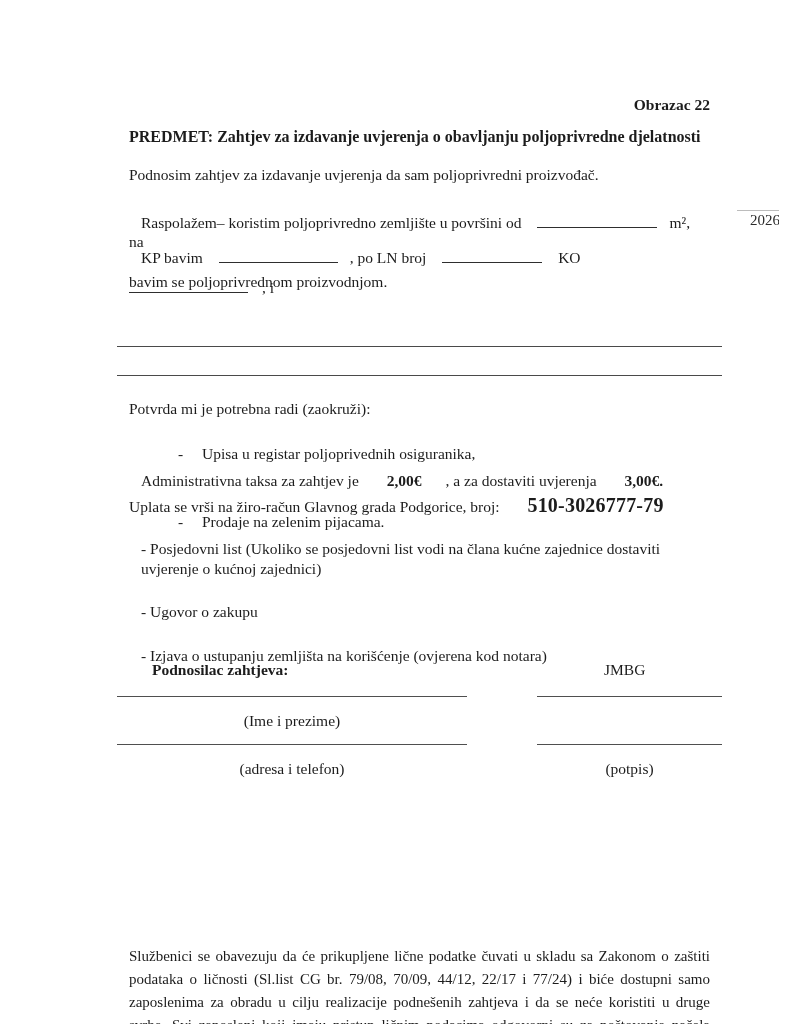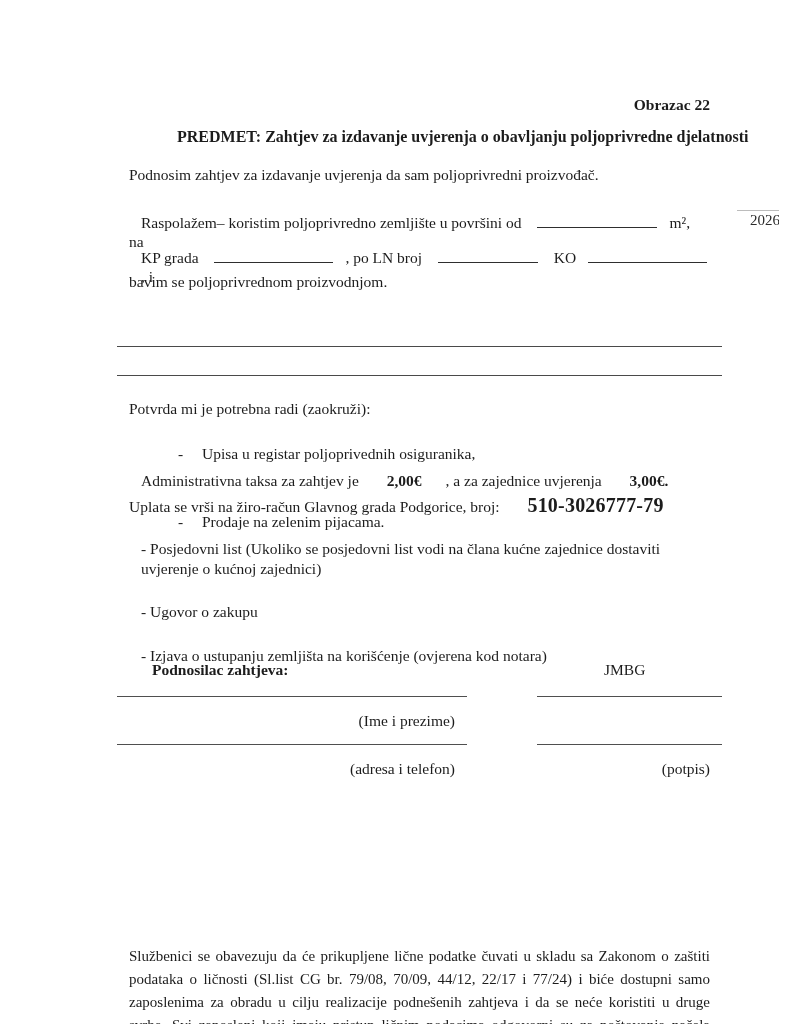--- a/index.html
+++ b/index.html
@@ -12,21 +12,21 @@
     color:#1c1c1c;
     overflow:hidden;
   }
   .content {
     position:absolute; left:93px; width:605px; top:0; height:100%;
   }
   .block { position:absolute; left:0; width:605px; font-size:15.5px; line-height:1.2; }
   .bold { font-weight:bold; }
 
   .form-number { top:60px; text-align:right; font-weight:bold; }
-  .title { top:91px; font-weight:bold; font-size:16px;margin-left:48px; }
+  .title { top:91px; font-weight:bold; font-size:16px; }
   .intro { top:130px; }
 
   .land1 { top:167px; }
   .land2 { top:202px; }
   .land3 { top:237px; }
   .blank {
     display:inline-block; height:5px;
     border-bottom:1px solid #2e2e2e;
   }
   .blank-m2 { width:120px; }
@@ -51,21 +51,21 @@
   .stranka { top:491px; line-height:19.5px; }
 
   .podnosilac-row { top:625px;margin-left:11px; }
   .jmbg { position:absolute; left:464px; top:0; font-weight:normal; }
 
   .sigline { position:absolute; border-top:1px solid #4f4f4f; height:0; }
   .sig-left-1  { top:672px; left:0;     width:350px; }
   .sig-right-1 { top:672px; left:420px; width:185px; }
   .sig-left-2  { top:720px; left:0;     width:350px; }
   .sig-right-2 { top:720px; left:420px; width:185px; }
-  .caption { position:absolute; text-align:right; font-size:15.5px; }
+  .caption { position:absolute; text-align:center; font-size:15.5px; }
   .cap-name    { top:676px; left:0;     width:350px; }
   .cap-address { top:724px; left:0;     width:350px; }
   .cap-potpis  { top:724px; left:420px; width:185px; }
 
   .privacy {
     top:909px; font-size:15px; line-height:23px;
     text-align:justify;
   }
 
   .margin-note {
@@ -86,21 +86,21 @@
     <div class="block title">PREDMET: Zahtjev za izdavanje uvjerenja o obavljanju poljoprivredne djelatnosti</div>
 
     <div class="block intro">Podnosim zahtjev za izdavanje uvjerenja da sam poljoprivredni proizvođač.</div>
 
     <div class="block land1">
       <span>Raspolažem– koristim poljoprivredno zemljište u površini od</span>
       <span class="blank blank-m2"></span><span>m², na</span>
     </div>
 
     <div class="block land2">
-      <span>KP grada</span>
+      <span>KP bavim</span>
       <span class="blank blank-kp"></span><span>, po LN broj</span>
       <span class="blank blank-ln"></span>
       <span>KO</span><span class="blank blank-ko"></span><span>, i</span>
     </div>
 
     <div class="block land3">bavim se poljoprivrednom proizvodnjom.</div>
 
 
     <div class="rule rule-1"></div>
     <div class="rule rule-2"></div>
@@ -112,21 +112,21 @@
         <span class="marker">-</span>
         <span>Upisa u registar poljoprivednih osiguranika,</span>
       </div>
       <div class="potvrda-item">
         <span class="marker">-</span>
         <span>Prodaje na zelenim pijacama.</span>
       </div>
     </div>
 
     <div class="block taksa">
-      <span>Administrativna taksa za zahtjev je </span><span class="bold">2,00€</span><span>, a za zajednice uvjerenja </span><span class="bold">3,00€.</span><span> Uplata se vrši na žiro-račun Glavnog grada Podgorice, broj: </span><span class="account">510-3026777-79</span>
+      <span>Administrativna taksa za zahtjev je </span><span class="bold">2,00€</span><span>, a za dostaviti uvjerenja </span><span class="bold">3,00€.</span><span> Uplata se vrši na žiro-račun Glavnog grada Podgorice, broj: </span><span class="account">510-3026777-79</span>
     </div>
 
     <div class="block stranka">
       <div>- Posjedovni list (Ukoliko se posjedovni list vodi na člana kućne zajednice dostaviti uvjerenje o kućnoj zajednici)</div>
       <div>- Ugovor o zakupu</div>
       <div>- Izjava o ustupanju zemljišta na korišćenje (ovjerena kod notara)</div>
     </div>
 
     <div class="block podnosilac-row">
       <span class="bold">Podnosilac zahtjeva:</span>

